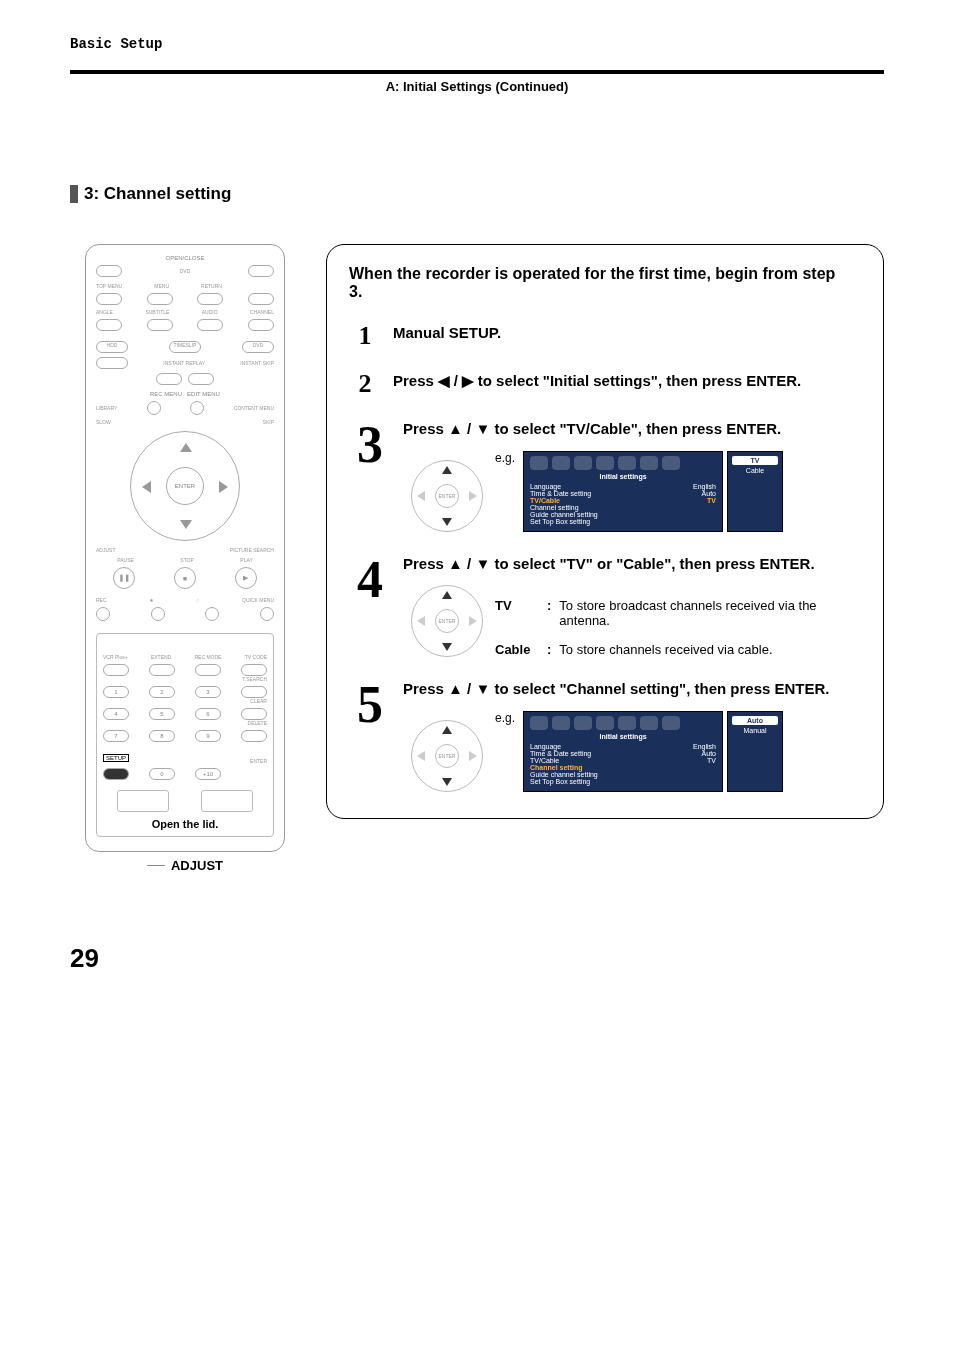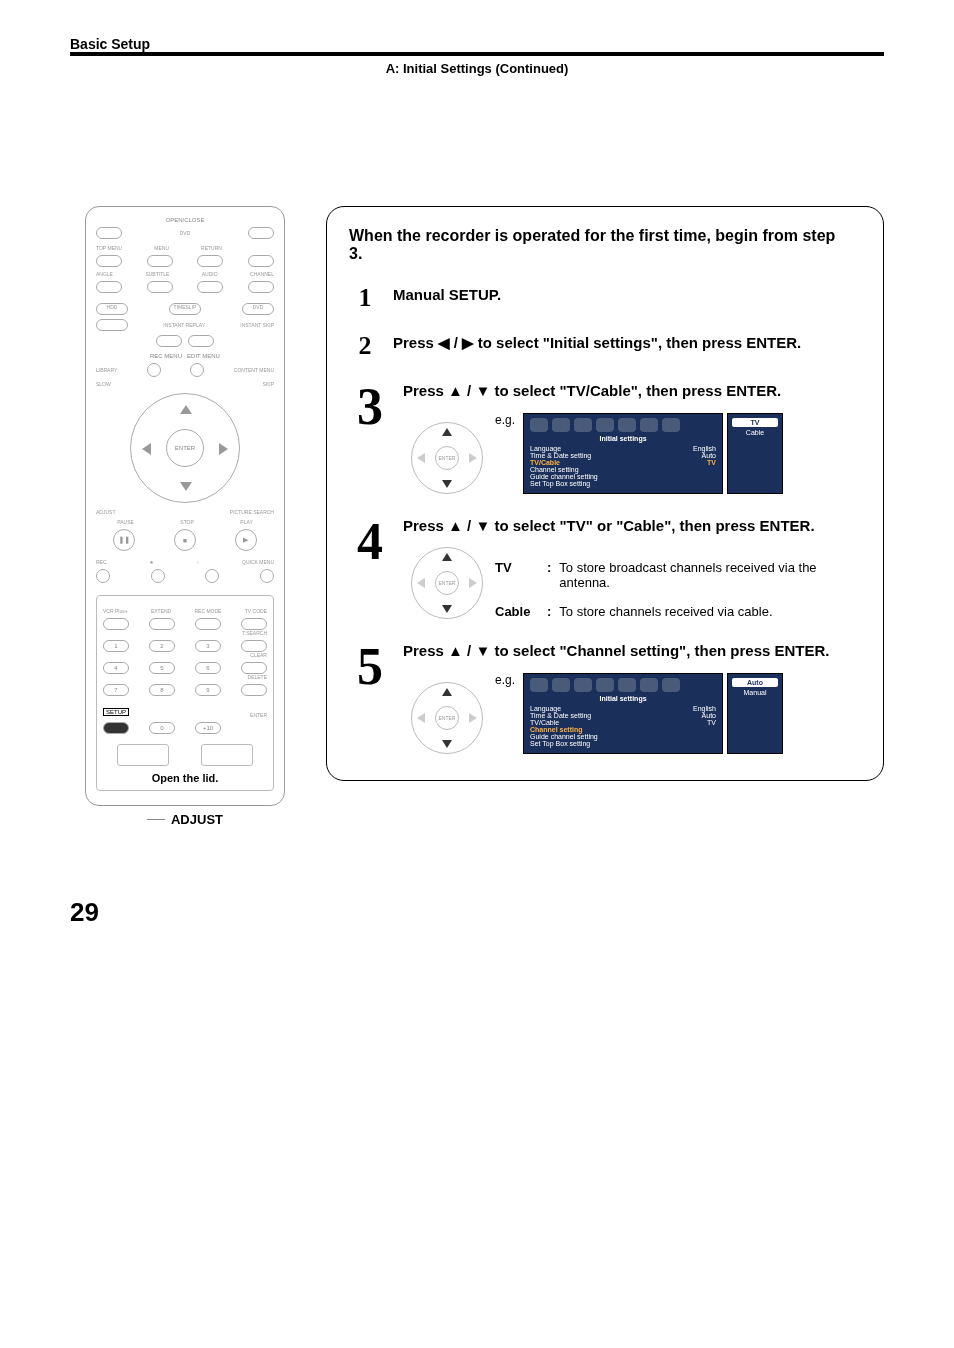--- a/index.html
+++ b/index.html
@@ -1,18 +1,18 @@
 <!DOCTYPE html>
 <html><head>
 <meta charset="utf-8">
 <style>
   * { box-sizing: border-box; margin: 0; padding: 0; }
   body { font-family: Arial, Helvetica, sans-serif; background: #fff; width: 954px; margin: 0 auto; color: #000; }
   .page { padding: 36px 70px 20px 70px; }
-  .header-bar { border-bottom: 4px solid #000; padding-bottom: 0; margin-bottom: 5px; }
+  .header-bar { border-bottom: 4px solid #000; padding-bottom: 18px; margin-bottom: 5px; font-family: Liberation Mono, monospace; }
   .basic { font-weight: bold; font-size: 14px; }
   .subhead { font-weight: bold; font-size: 13px; margin-top: 4px; text-align: center; }
   .gap { height: 90px; }
   .sec-title-row { display: flex; align-items: center; }
   .sec-bar { width: 8px; height: 18px; background: #555; margin-right: 6px; }
   .sec-title { font-weight: bold; font-size: 17px; }
   .sec-desc { font-size: 14px; margin: 4px 0 0 22px; line-height: 1.35; }
   .cols { display: flex; gap: 26px; margin-top: 40px; align-items: flex-start; }
   .remote-wrap { width: 230px; display:flex; flex-direction:column; align-items:center; }
   .remote-body { width: 200px; border: 1px solid #999; border-radius: 14px; background: #fff; padding: 10px 10px 14px 10px; position:relative; }
@@ -27,21 +27,21 @@
   .open-close { text-align:center; margin-bottom:2px; }
   .dpad { width:110px; height:110px; margin: 6px auto; position:relative; }
   .dpad-outer { position:absolute; inset:0; border:1px solid #aaa; border-radius:50%; }
   .dpad-inner { position:absolute; top:36px; left:36px; width:38px; height:38px; border:1px solid #aaa; border-radius:50%; display:flex; align-items:center; justify-content:center; font-size:6px; color:#888; }
   .tri { position:absolute; width:0; height:0; border-style:solid; }
   .tri-up { top:12px; left:50px; border-width:0 6px 9px 6px; border-color:transparent transparent #999 transparent; }
   .tri-down { bottom:12px; left:50px; border-width:9px 6px 0 6px; border-color:#999 transparent transparent transparent; }
   .tri-left { left:12px; top:50px; border-width:6px 9px 6px 0; border-color:transparent #999 transparent transparent; }
   .tri-right { right:12px; top:50px; border-width:6px 0 6px 9px; border-color:transparent transparent transparent #999; }
   .small-round { width:22px; height:22px; border:1px solid #aaa; border-radius:50%; display:flex; align-items:center; justify-content:center; font-size:7px; color:#999; }
-  .lid { border:1px solid #bbb; border-radius:4px; margin-top:12px; padding:8px 6px 6px 6px; }
+  .lid { border:1px solid #bbb; border-radius:4px; margin-top:12px; padding:16px 6px 6px 6px; }
   .numrow { display:flex; justify-content:space-between; gap:5px; margin-top:4px; }
   .numbtn { width:26px; height:12px; border:1px solid #aaa; border-radius:8px; font-size:6px; color:#888; display:flex; align-items:center; justify-content:center; }
   .setup-box { display:inline-block; border:1px solid #000; padding:0 2px; font-size:6px; margin-top:4px; }
   .slot { width:52px; height:22px; border:1px solid #bbb; border-radius:3px; }
   .openlid-label { text-align:center; font-size:11px; font-weight:bold; margin-top:6px; }
   .adjust-wrap { display:flex; align-items:center; margin-top:6px; gap:6px; }
   .adjust-line { width:18px; height:1px; background:#888; }
   .adjust { font-weight:bold; font-size:13px; }
 
   .instr-box { flex:1; border:1px solid #000; border-radius:18px; padding:20px 34px 26px 22px; }
@@ -84,20 +84,24 @@
 <body>
 
 <div class="page">
   <div class="header-bar">
     <div class="basic">Basic Setup</div>
   </div>
   <div class="subhead">A: Initial Settings (Continued)</div>
 
   <div class="gap"></div>
 
+  <div class="sec-title-row">
+    <div class="sec-bar"></div>
+    <div class="sec-title">3: Channel setting</div>
+  </div>
 
   <div class="cols">
 
     <div class="remote-wrap">
       <div class="remote-body">
         <div class="open-close rlabel">OPEN/CLOSE</div>
         <div class="row">
           <div class="pill pill-sm"></div>
           <div class="rlabel-sm">DVD</div>
           <div class="pill pill-sm"></div>

